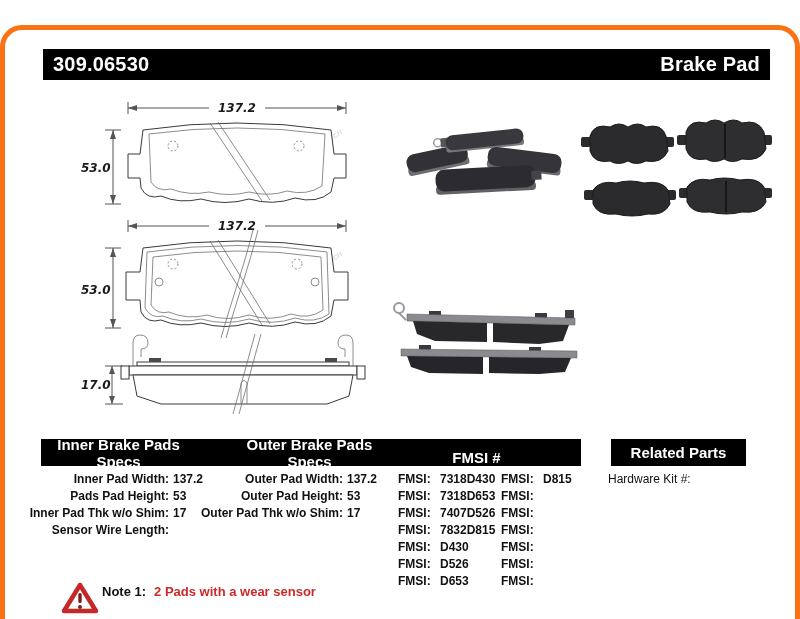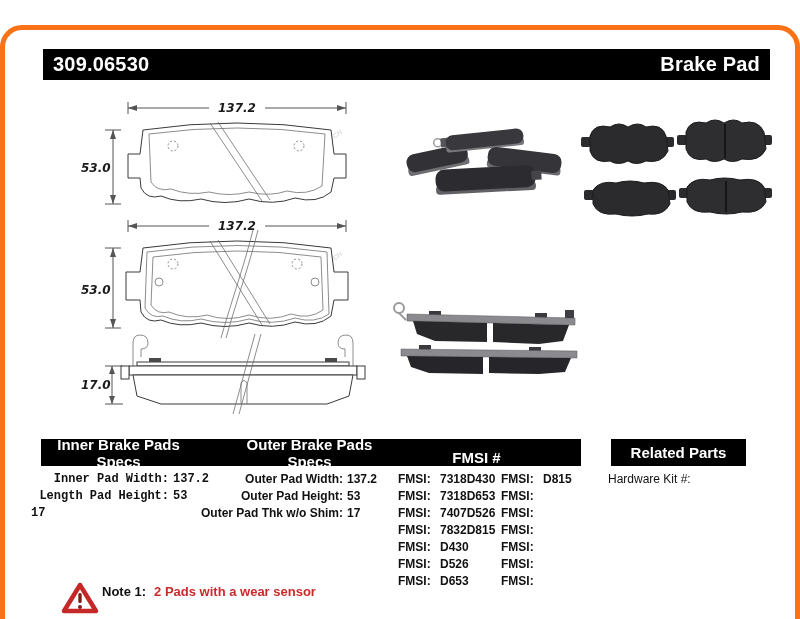--- a/index.html
+++ b/index.html
@@ -30,21 +30,21 @@
   .thead { position:absolute; top:409px; height:27px; background:#000; color:#fff;
            font-weight:bold; font-size:15px; display:flex; align-items:center;gap:36px; }
   .thead-specs { left:36px; width:346px; }
   .thead-specs span { flex:1; text-align:center; }
   .thead-fmsi { left:367px; width:209px; justify-content:center;align-items:flex-end; }
   .thead-related { left:606px; width:135px; justify-content:center; }
 
   .spec-col { position:absolute; top:441px; font-size:12px; font-weight:bold; color:#111; }
   .spec-row { display:flex; line-height:17px; }
   .spec-label { text-align:right; }
-  .inner-col { left:22px;font-family:Liberation Mono, monospace; }  .inner-col .spec-label { width:142px; }
+  .inner-col { left:22px; }  .inner-col .spec-label { width:142px; }
   .outer-col { left:196px; } .outer-col .spec-label { width:142px; }
   .spec-value { width:42px; text-align:left; margin-left:4px; }
 
   .fmsi-col { position:absolute; top:441px; font-size:12px; font-weight:bold; color:#111; }
   .fmsi-col1 { left:393px; }
   .fmsi-col2 { left:496px; }
   .fmsi-row { display:flex; line-height:17px; }
   .fmsi-row .fmsi-label { width:36px; }
   .fmsi-row .fmsi-value { margin-left:6px; }
 
@@ -252,27 +252,29 @@
   <div class="thead thead-related">
     <span>Related Parts</span>
   </div>
 
   <div class="spec-col inner-col">
     <div class="spec-row">
       <span class="spec-label">Inner Pad Width:</span>
       <span class="spec-value">137.2</span>
     </div>
     <div class="spec-row">
-      <span class="spec-label">Length Pad Height:</span>
+      <span class="spec-label">Pads Pad Height:</span>
       <span class="spec-value">53</span>
     </div>
     <div class="spec-row">
+      <span class="spec-label">Inner Pad Thk w/o Shim:</span>
       <span class="spec-value">17</span>
     </div>
     <div class="spec-row">
+      <span class="spec-label">Sensor Wire Length:</span>
       <span class="spec-value"></span>
     </div>
   </div>
 
   <div class="spec-col outer-col">
     <div class="spec-row">
       <span class="spec-label">Outer Pad Width:</span>
       <span class="spec-value">137.2</span>
     </div>
     <div class="spec-row">

